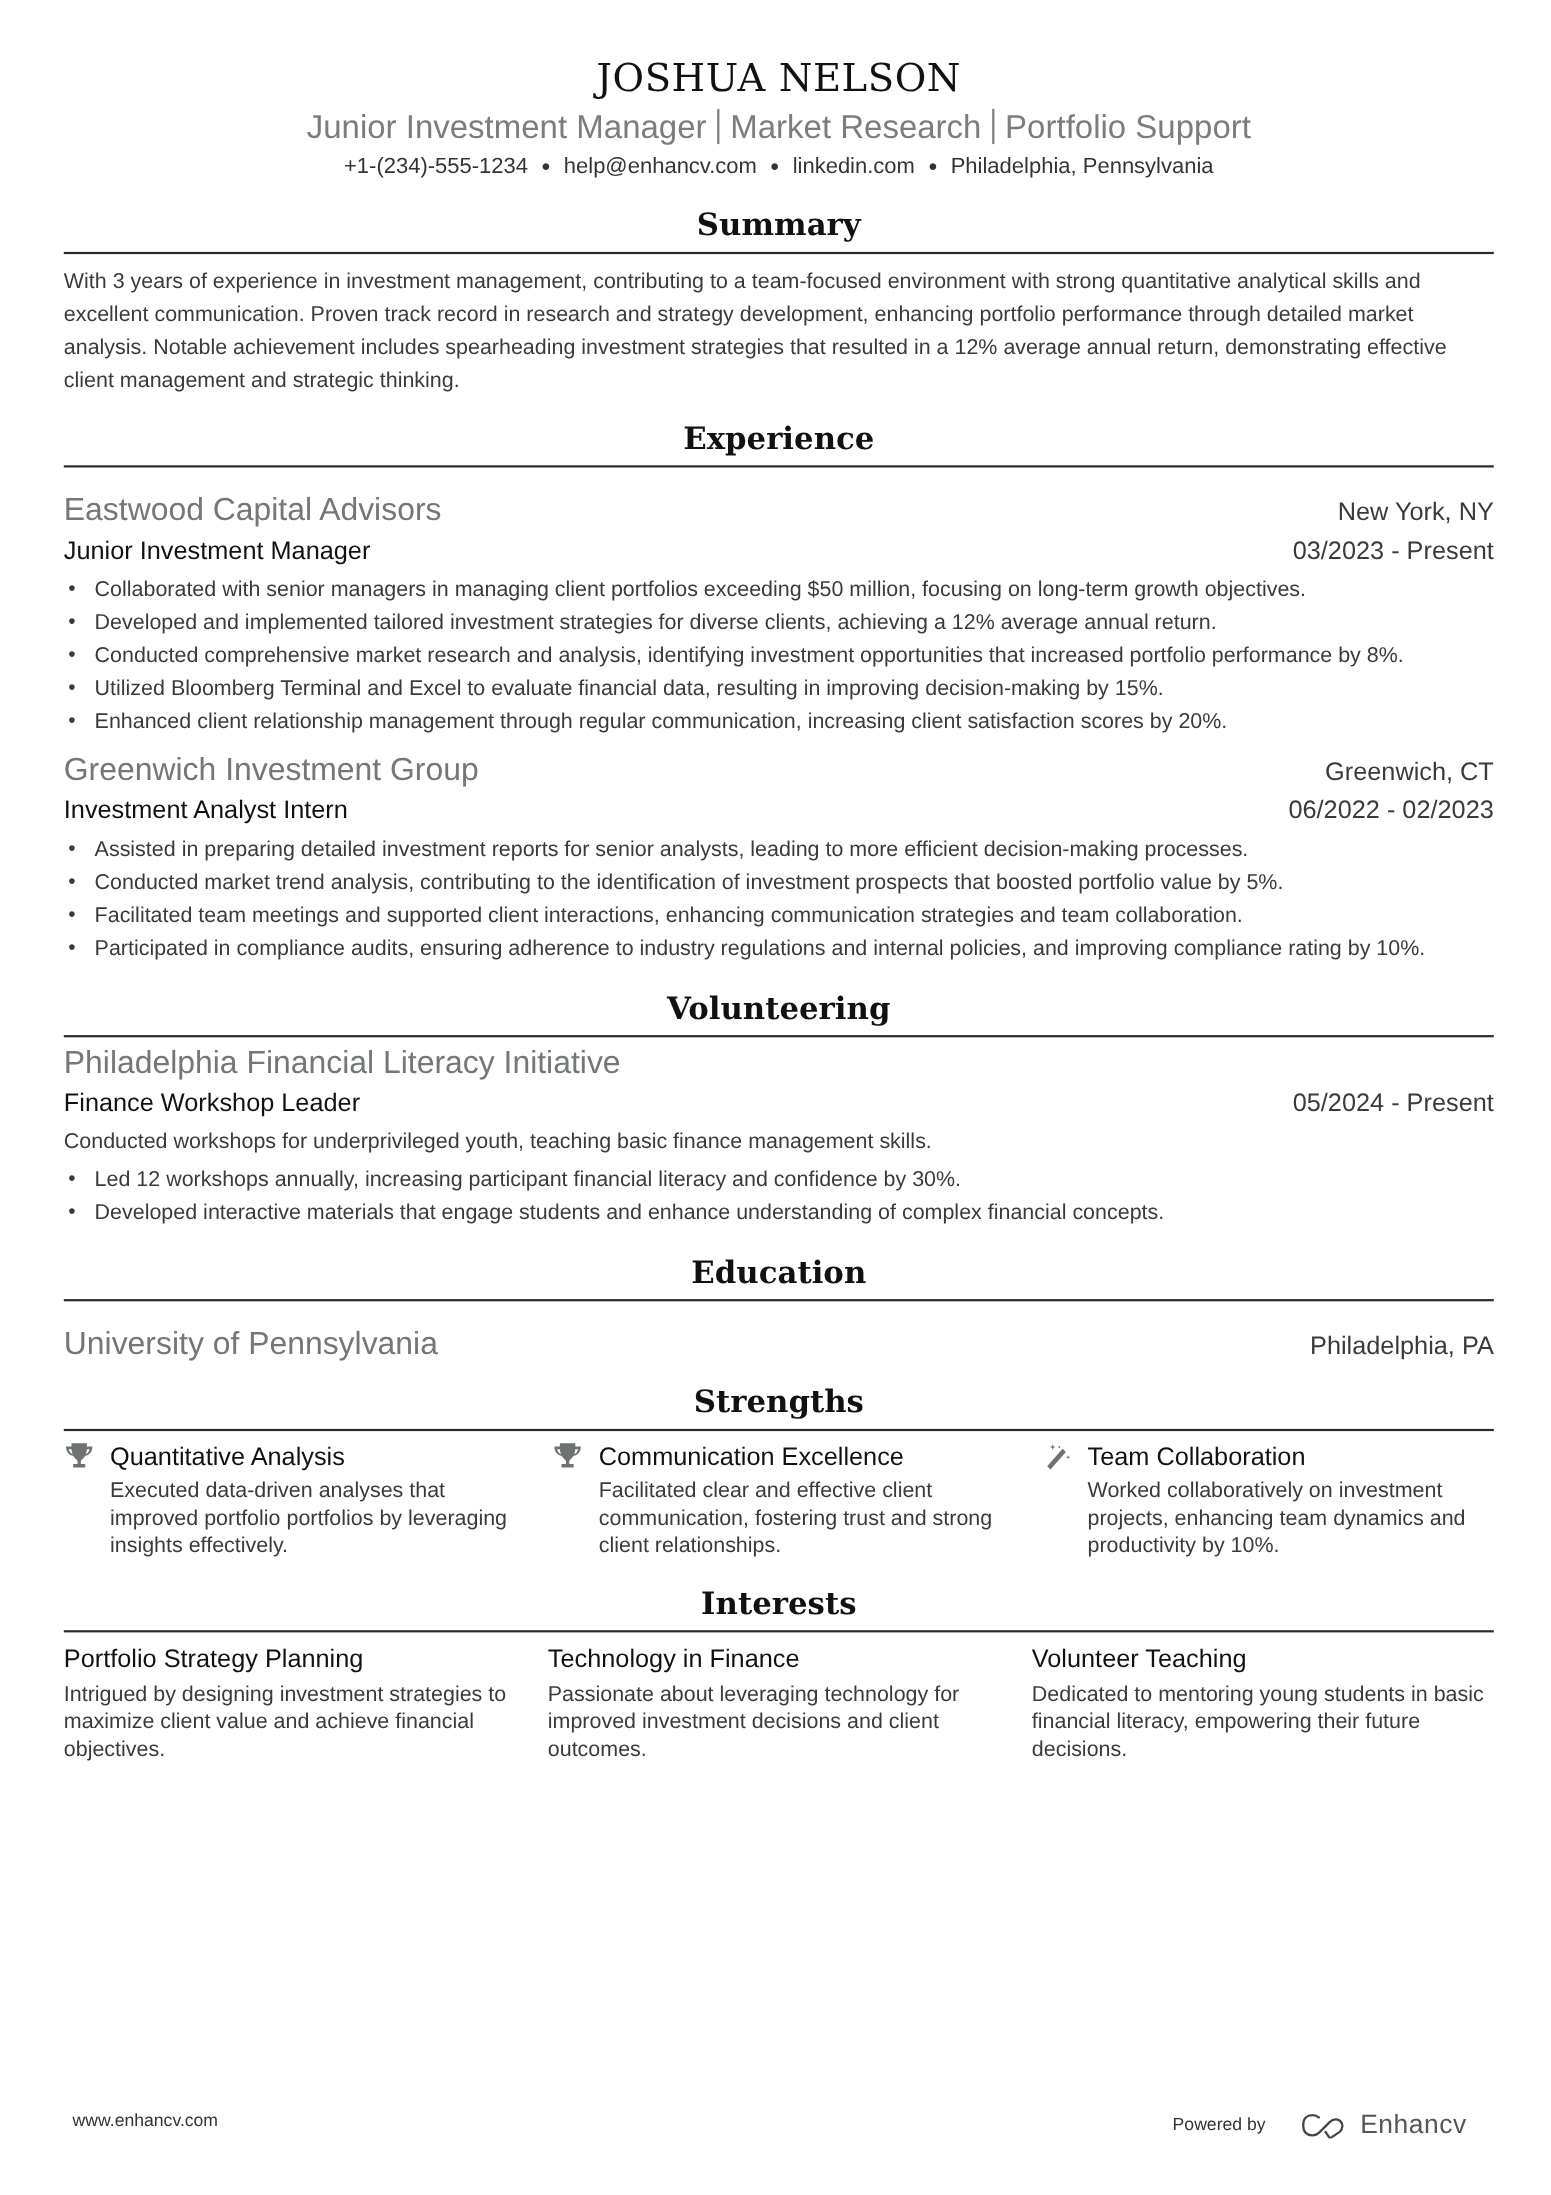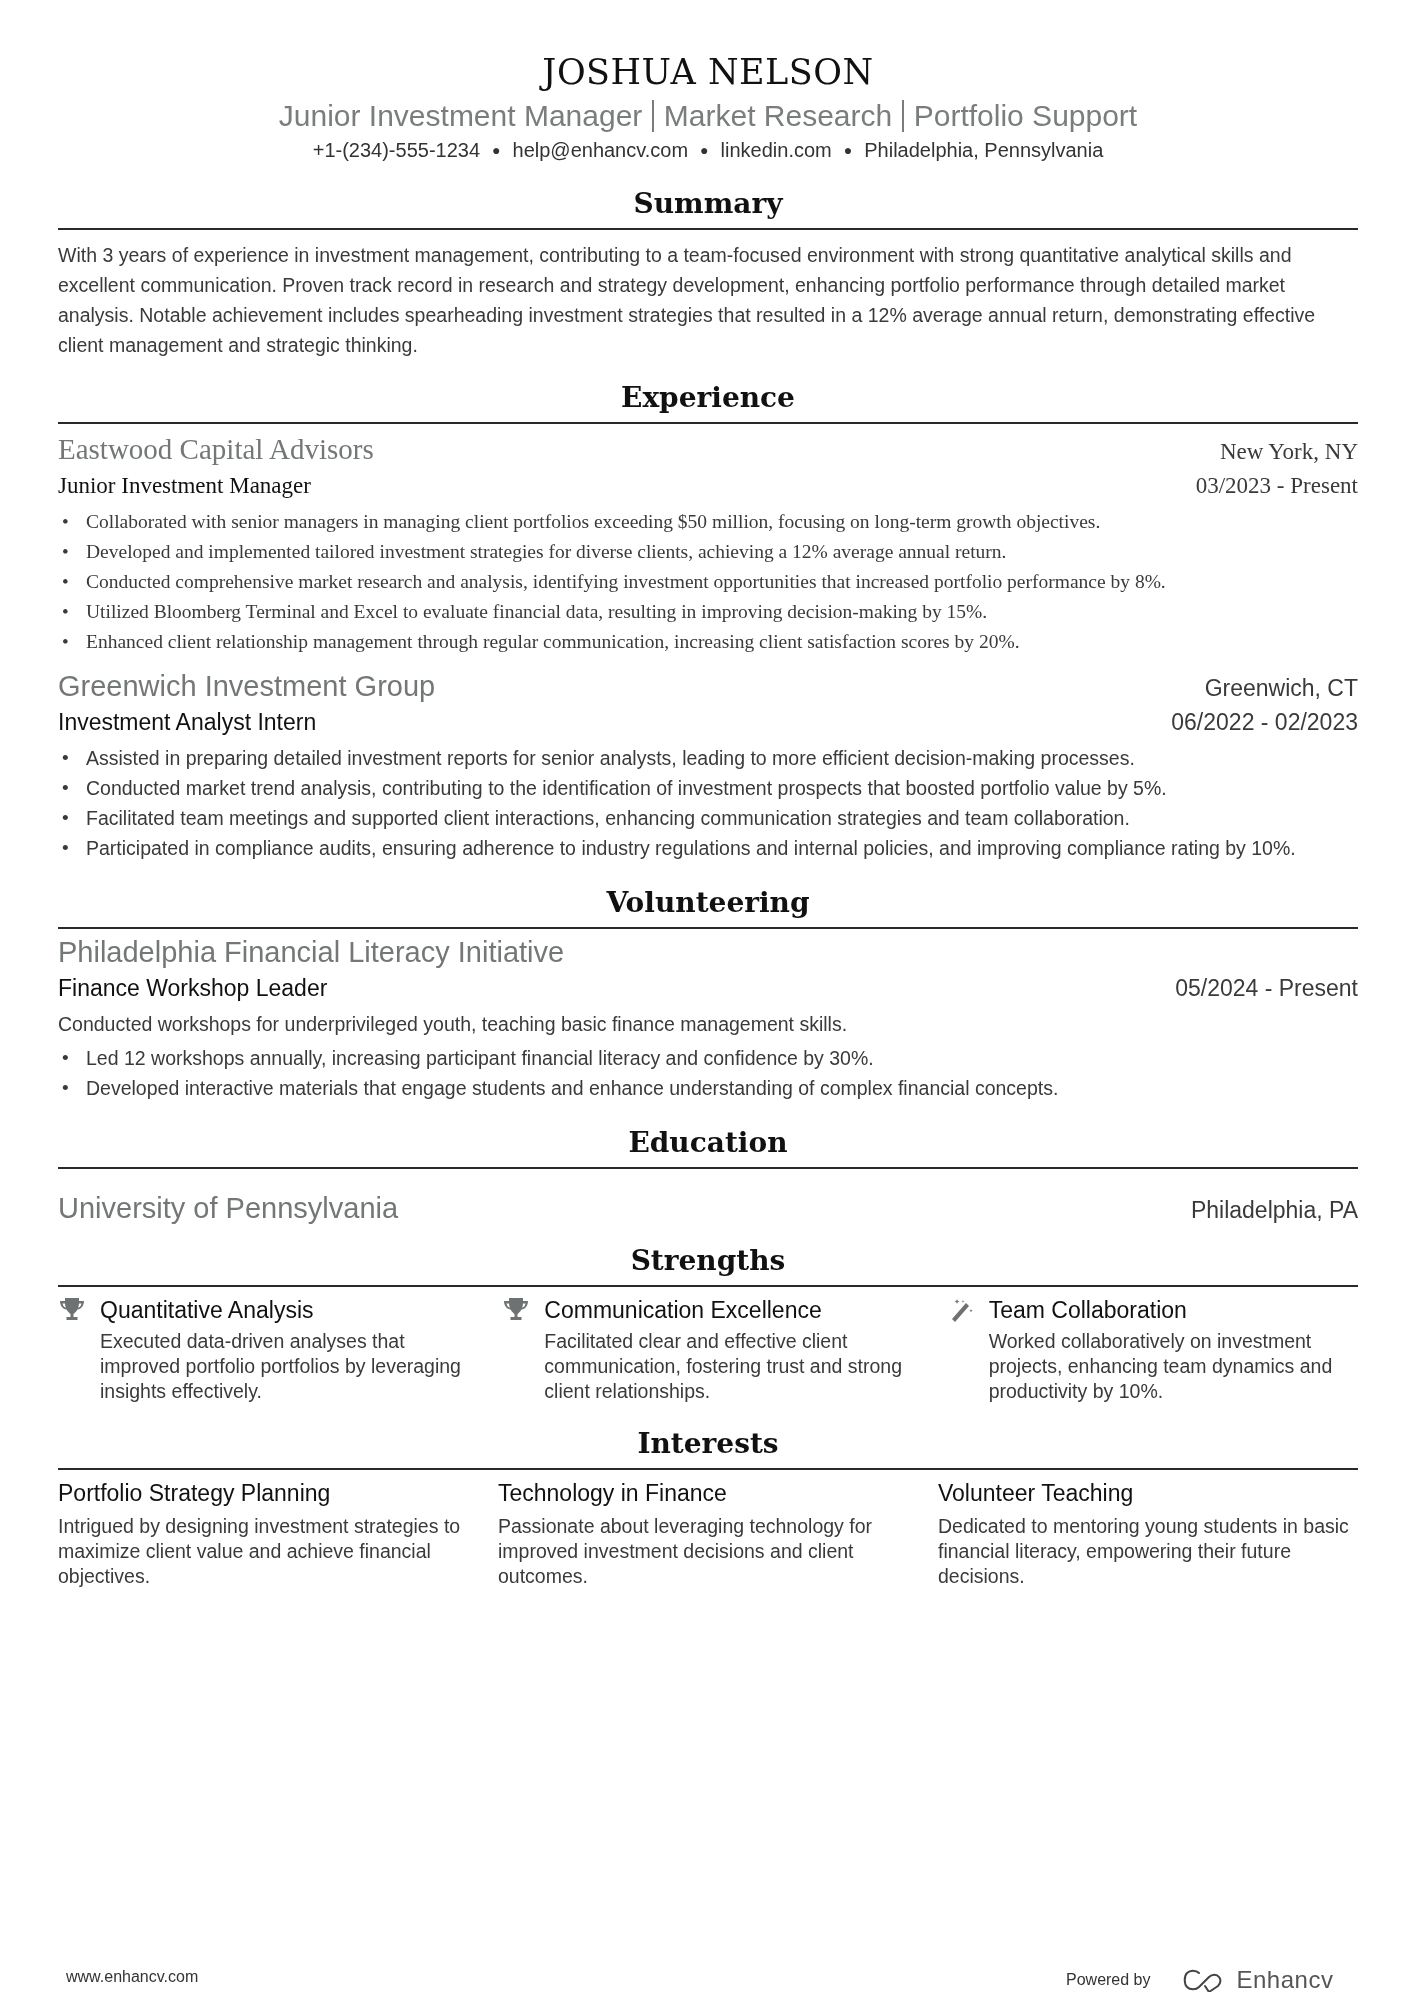--- a/index.html
+++ b/index.html
@@ -34,21 +34,21 @@
   .grid3 { display: flex; justify-content: space-between; }
   .strength { width: 420px; display: flex; }
   .strength .icon { width: 42px; flex: 0 0 42px; padding-top: 4px; }
   .strength .s-title { font-size: 23px; color: #111; line-height: 34px; }
   .strength .s-desc { font-size: 19.5px; line-height: 25px; color: #3a3a3a; margin-top: 2px; }
 
   .interest { width: 420px; }
   .interest .i-title { font-size: 23px; color: #111; line-height: 34px; }
   .interest .i-desc { font-size: 19.5px; line-height: 25px; color: #3a3a3a; margin-top: 4px; }
 
-  .footer { position: absolute; left: 0; right: 0; top: 1964px; height: 30px; }
+  .footer { position: absolute; left: 0; right: 0; top: 1916px; height: 30px; }
   .footer .site { position: absolute; left: 66px; top: 4px; font-size: 16px; color: #333; }
   .footer .powered { position: absolute; left: 1066px; top: 2px; font-size: 16px; color: #333; display: flex; align-items: center; }
   .footer .powered .brand { font-size: 24px; color: #555; margin-left: 8px; letter-spacing: 0.5px; }
   .footer .powered svg { margin-left: 30px; }
 </style>
 </head>
 <body>
 
 <div class="page">
 
@@ -66,21 +66,21 @@
     <div class="section-title">Summary</div>
     <div class="rule"></div>
     <div class="summary">With 3 years of experience in investment management, contributing to a team-focused environment with strong quantitative analytical skills and excellent communication. Proven track record in research and strategy development, enhancing portfolio performance through detailed market analysis. Notable achievement includes spearheading investment strategies that resulted in a 12% average annual return, demonstrating effective client management and strategic thinking.</div>
   </div>
 
 
   <div style="margin-top:20px;">
     <div class="section-title">Experience</div>
     <div class="rule"></div>
 
-    <div style="margin-top:6px;font-family:Liberation Serif, serif;">
+    <div style="margin-top:20px;">
       <div class="entry-row">
         <div class="company">Eastwood Capital Advisors</div>
         <div class="location">New York, NY</div>
       </div>
       <div class="entry-row">
         <div class="role">Junior Investment Manager</div>
         <div class="dates">03/2023 - Present</div>
       </div>
       <ul class="bullets">
         <li>Collaborated with senior managers in managing client portfolios exceeding $50 million, focusing on long-term growth objectives.</li>

